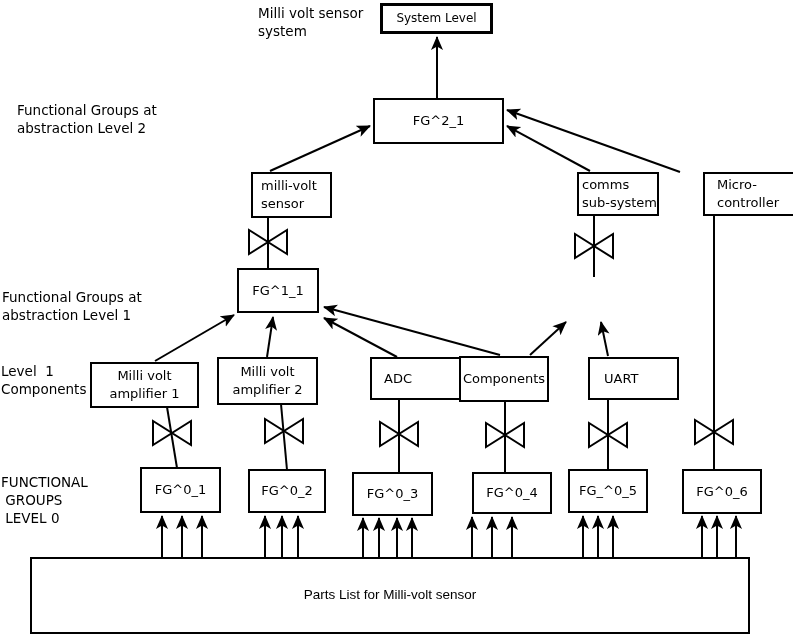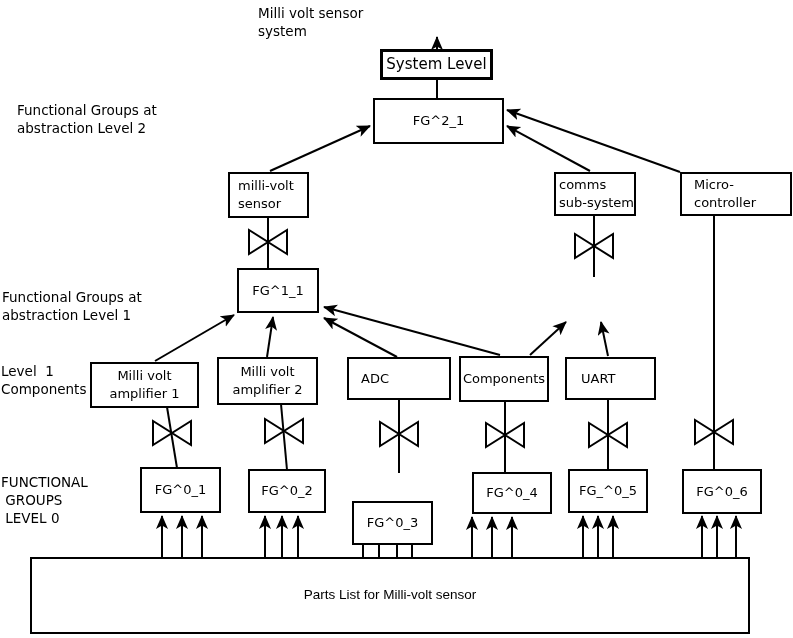--- a/index.html
+++ b/index.html
@@ -7,23 +7,23 @@
   #stage {
     position:relative; width:793px; height:638px; background:#ffffff;
     font-family:"DejaVu Sans", sans-serif; color:#000; overflow:hidden;
   }
   #wires { position:absolute; left:0; top:0; width:793px; height:638px; }
   .box {
     position:absolute; border:2px solid #000; background:#fff;
     display:flex; align-items:center; justify-content:center;
     text-align:center; white-space:pre; font-size:13px; line-height:1.35;
   }
-  .left { justify-content:flex-start; text-align:left; }
+  .left { justify-content:flex-start; text-align:left;margin-left:23px; }
   .lbl { position:absolute; white-space:pre; font-size:13.5px; line-height:1.32; }
-  .fs14 { font-size:15px;margin-top:46px; }
+  .fs14 { font-size:12px; }
   .parts { font-family:"Liberation Sans", sans-serif; font-size:13.5px; }
 </style>
 </head>
 <body>
 
 <div id="stage">
 
   <svg id="wires" width="793" height="638" viewBox="0 0 793 638" xmlns="http://www.w3.org/2000/svg">
     <defs>
       <marker id="ah" markerUnits="userSpaceOnUse" markerWidth="16" markerHeight="14" refX="13" refY="6" orient="auto">
@@ -165,21 +165,21 @@
   <div class="box left" style="left:347px; top:357px; width:104px; height:43px; padding-left:12px;">ADC</div>
 
   <div class="box" style="left:459px; top:356px; width:90px; height:46px;">Components</div>
 
   <div class="box left" style="left:565px; top:357px; width:91px; height:43px; padding-left:14px;">UART</div>
 
   <div class="box" style="left:140px; top:467px; width:81px; height:46px;">FG^0_1</div>
 
   <div class="box" style="left:248px; top:469px; width:78px; height:44px;">FG^0_2</div>
 
-  <div class="box" style="left:352px; top:472px; width:81px; height:44px;margin-top:29px;">FG^0_3</div>
+  <div class="box" style="left:352px; top:472px; width:81px; height:44px;">FG^0_3</div>
 
   <div class="box" style="left:454px; top:472px; width:80px; height:42px;margin-left:18px;">FG^0_4</div>
 
   <div class="box" style="left:568px; top:469px; width:80px; height:44px;">FG_^0_5</div>
 
   <div class="box" style="left:682px; top:469px; width:80px; height:45px;">FG^0_6</div>
 
   <div class="box parts" style="left:30px; top:557px; width:720px; height:77px;">Parts List for Milli-volt sensor</div>
 
 </div>

